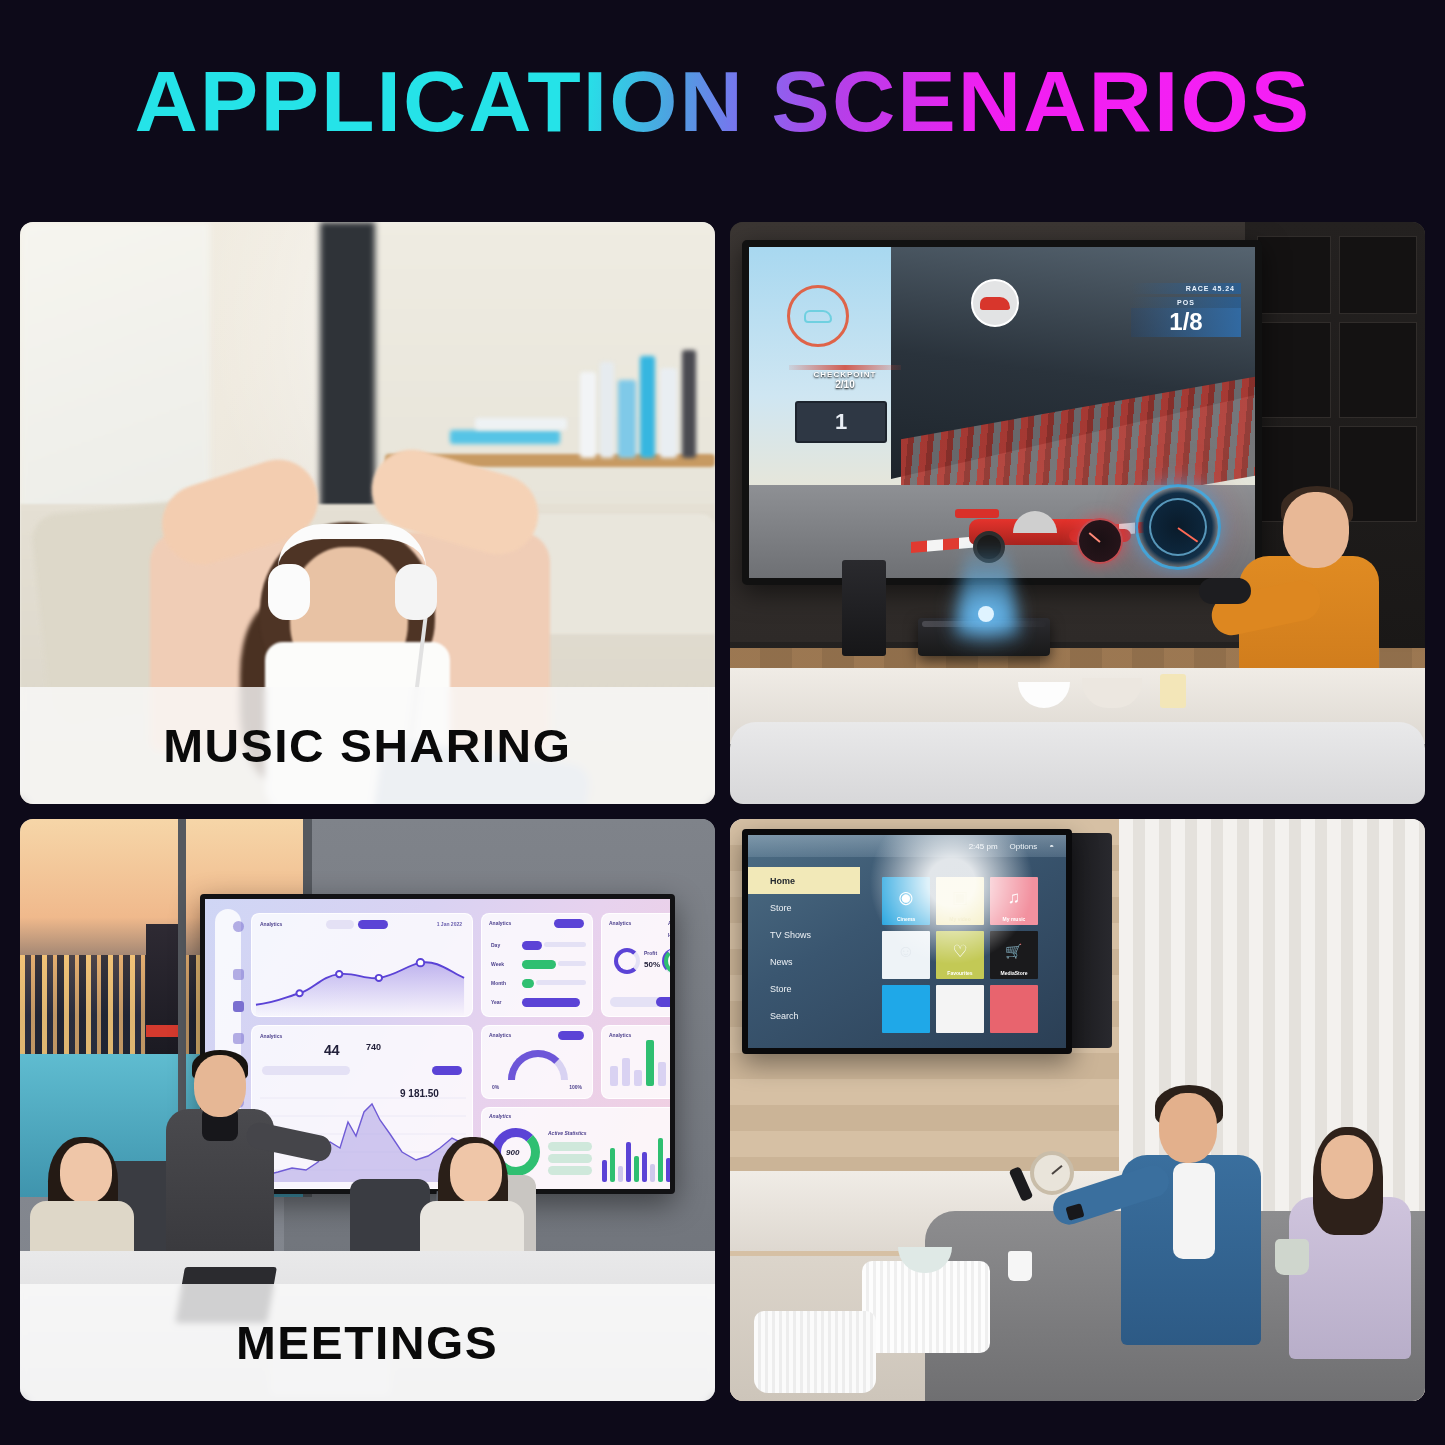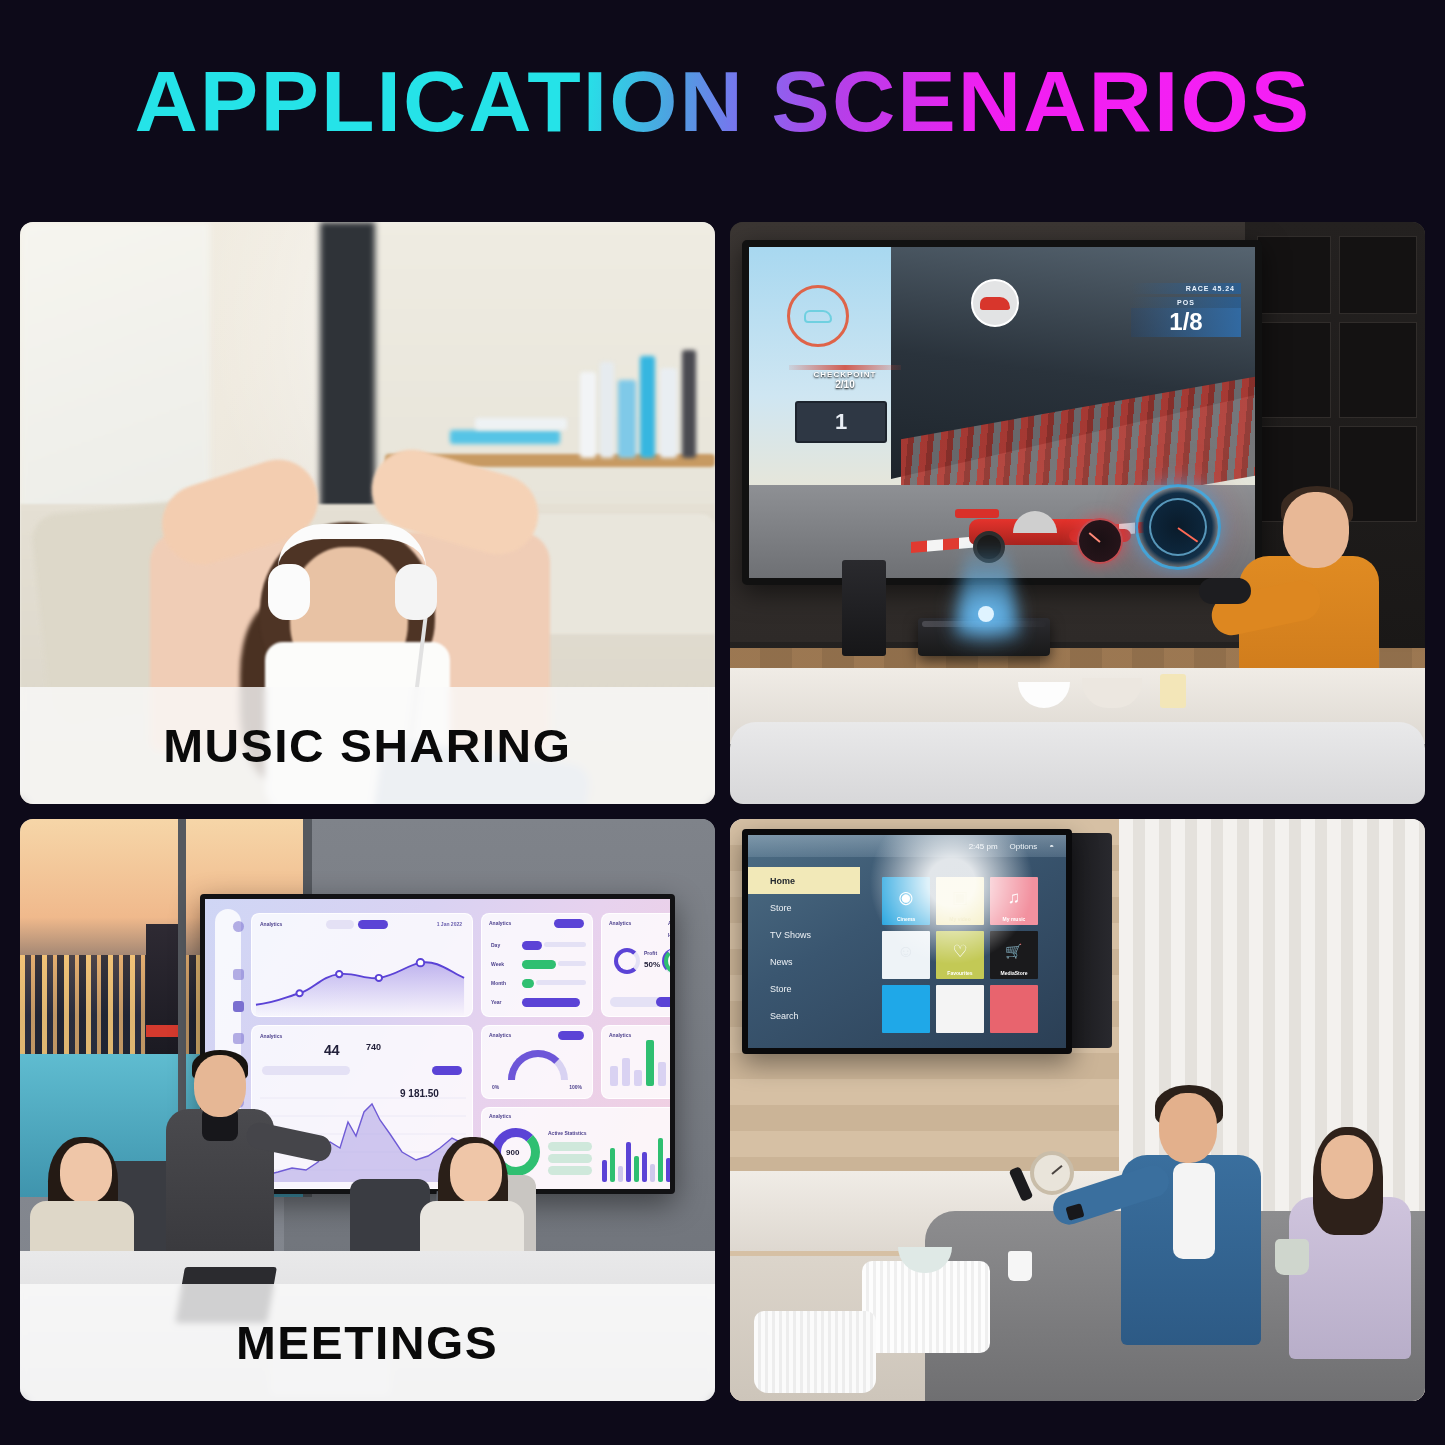--- a/index.html
+++ b/index.html
@@ -593,21 +593,21 @@
             <div class="p3-bar" style="left:0;width:8px;height:20px;background:#d9d2f2;"></div>
             <div class="p3-bar" style="left:12px;width:8px;height:28px;background:#d9d2f2;"></div>
             <div class="p3-bar" style="left:24px;width:8px;height:16px;background:#d9d2f2;"></div>
             <div class="p3-bar" style="left:36px;width:8px;height:46px;background:#2fbf71;"></div>
             <div class="p3-bar" style="left:48px;width:8px;height:24px;background:#d9d2f2;"></div>
             <div class="p3-bar" style="left:60px;width:8px;height:14px;background:#d9d2f2;"></div>
 
           </div>
         </div>
 
-        <div class="p3-pane" style="left:276px;top:208px;width:252px;height:84px;">
+        <div class="p3-pane" style="left:276px;top:208px;width:252px;height:84px;font-style:italic;">
           <div class="p3-lbl" style="left:7px;top:5px;">Analytics</div>
           <div class="p3-donut" style="left:10px;top:20px;width:48px;height:48px;border:9px solid #5b43d6;border-bottom-color:#2fbf71;border-right-color:#2fbf71;"></div>
           <div class="p3-lbl" style="left:24px;top:40px;font-size:8px;color:#22203a;">900</div>
           <div class="p3-lbl" style="left:66px;top:22px;">Active Statistics</div>
           <div class="p3-chip" style="left:66px;top:34px;width:44px;height:9px;background:#cfe8db;"></div>
           <div class="p3-chip" style="left:66px;top:46px;width:44px;height:9px;background:#cfe8db;"></div>
           <div class="p3-chip" style="left:66px;top:58px;width:44px;height:9px;background:#cfe8db;"></div>
           <div style="position:absolute;left:120px;bottom:8px;width:124px;height:52px;">
             <div class="p3-bar" style="left:0;width:5px;height:22px;background:#5b43d6;"></div>
             <div class="p3-bar" style="left:8px;width:5px;height:34px;background:#2fbf71;"></div>

